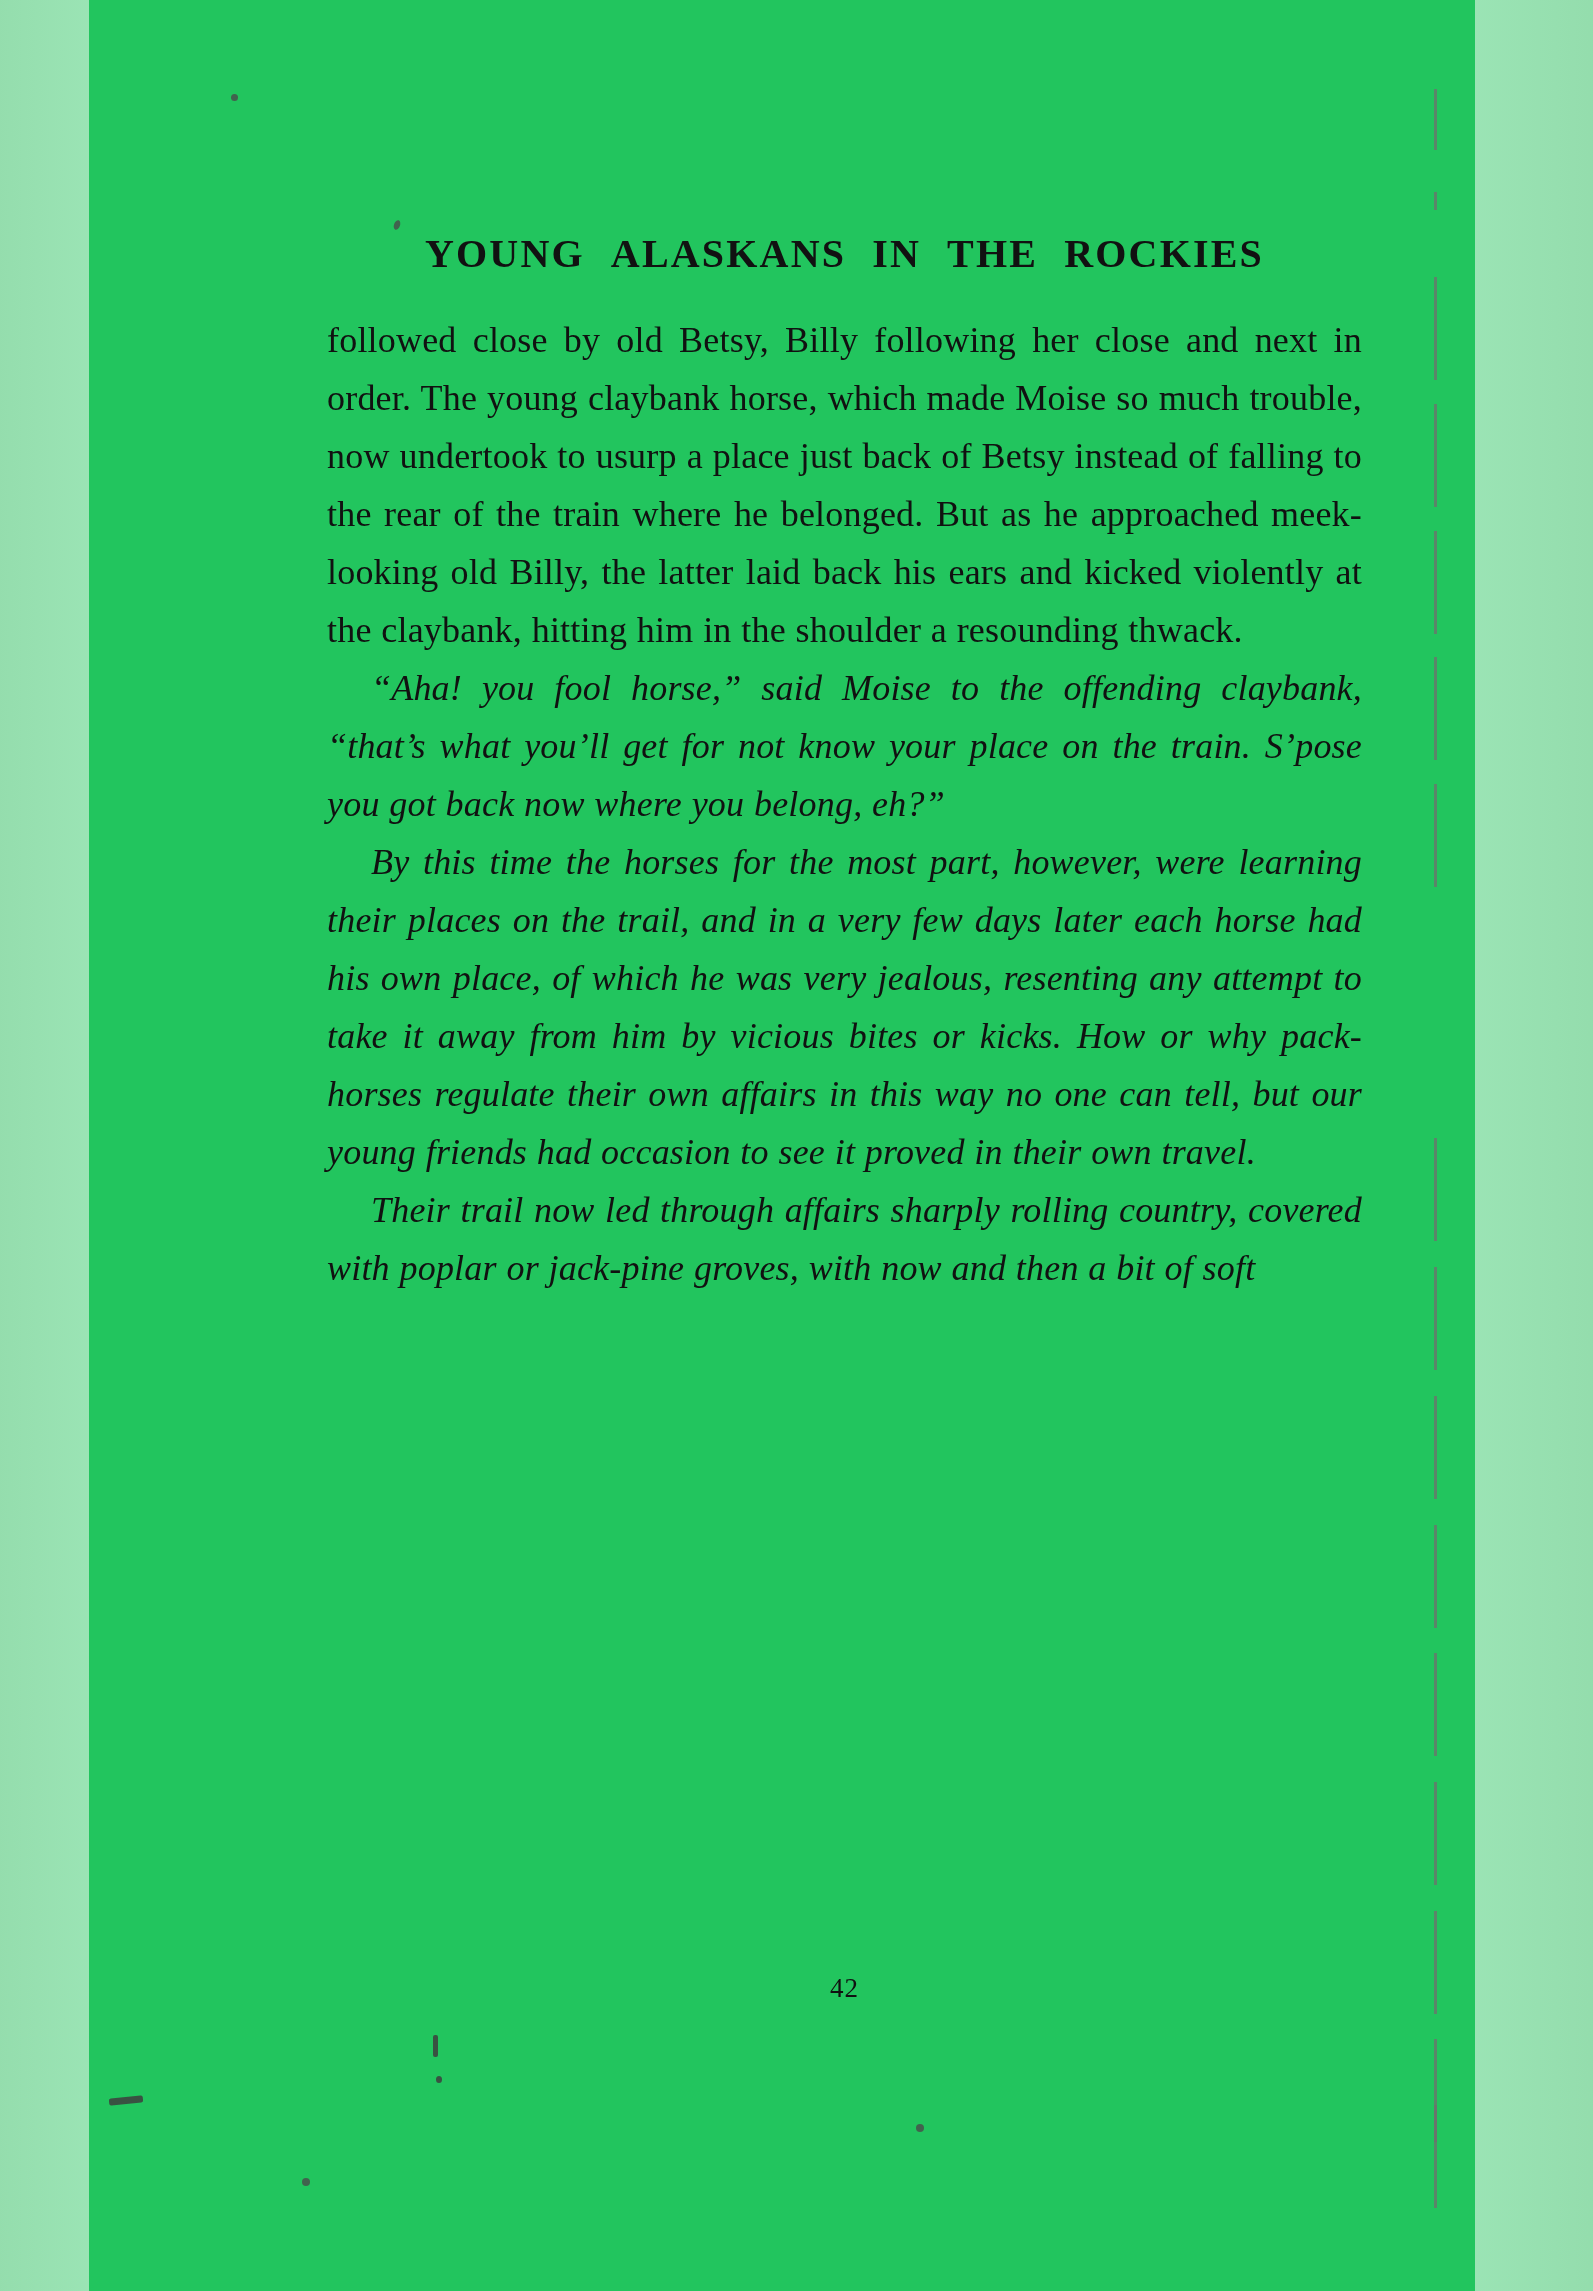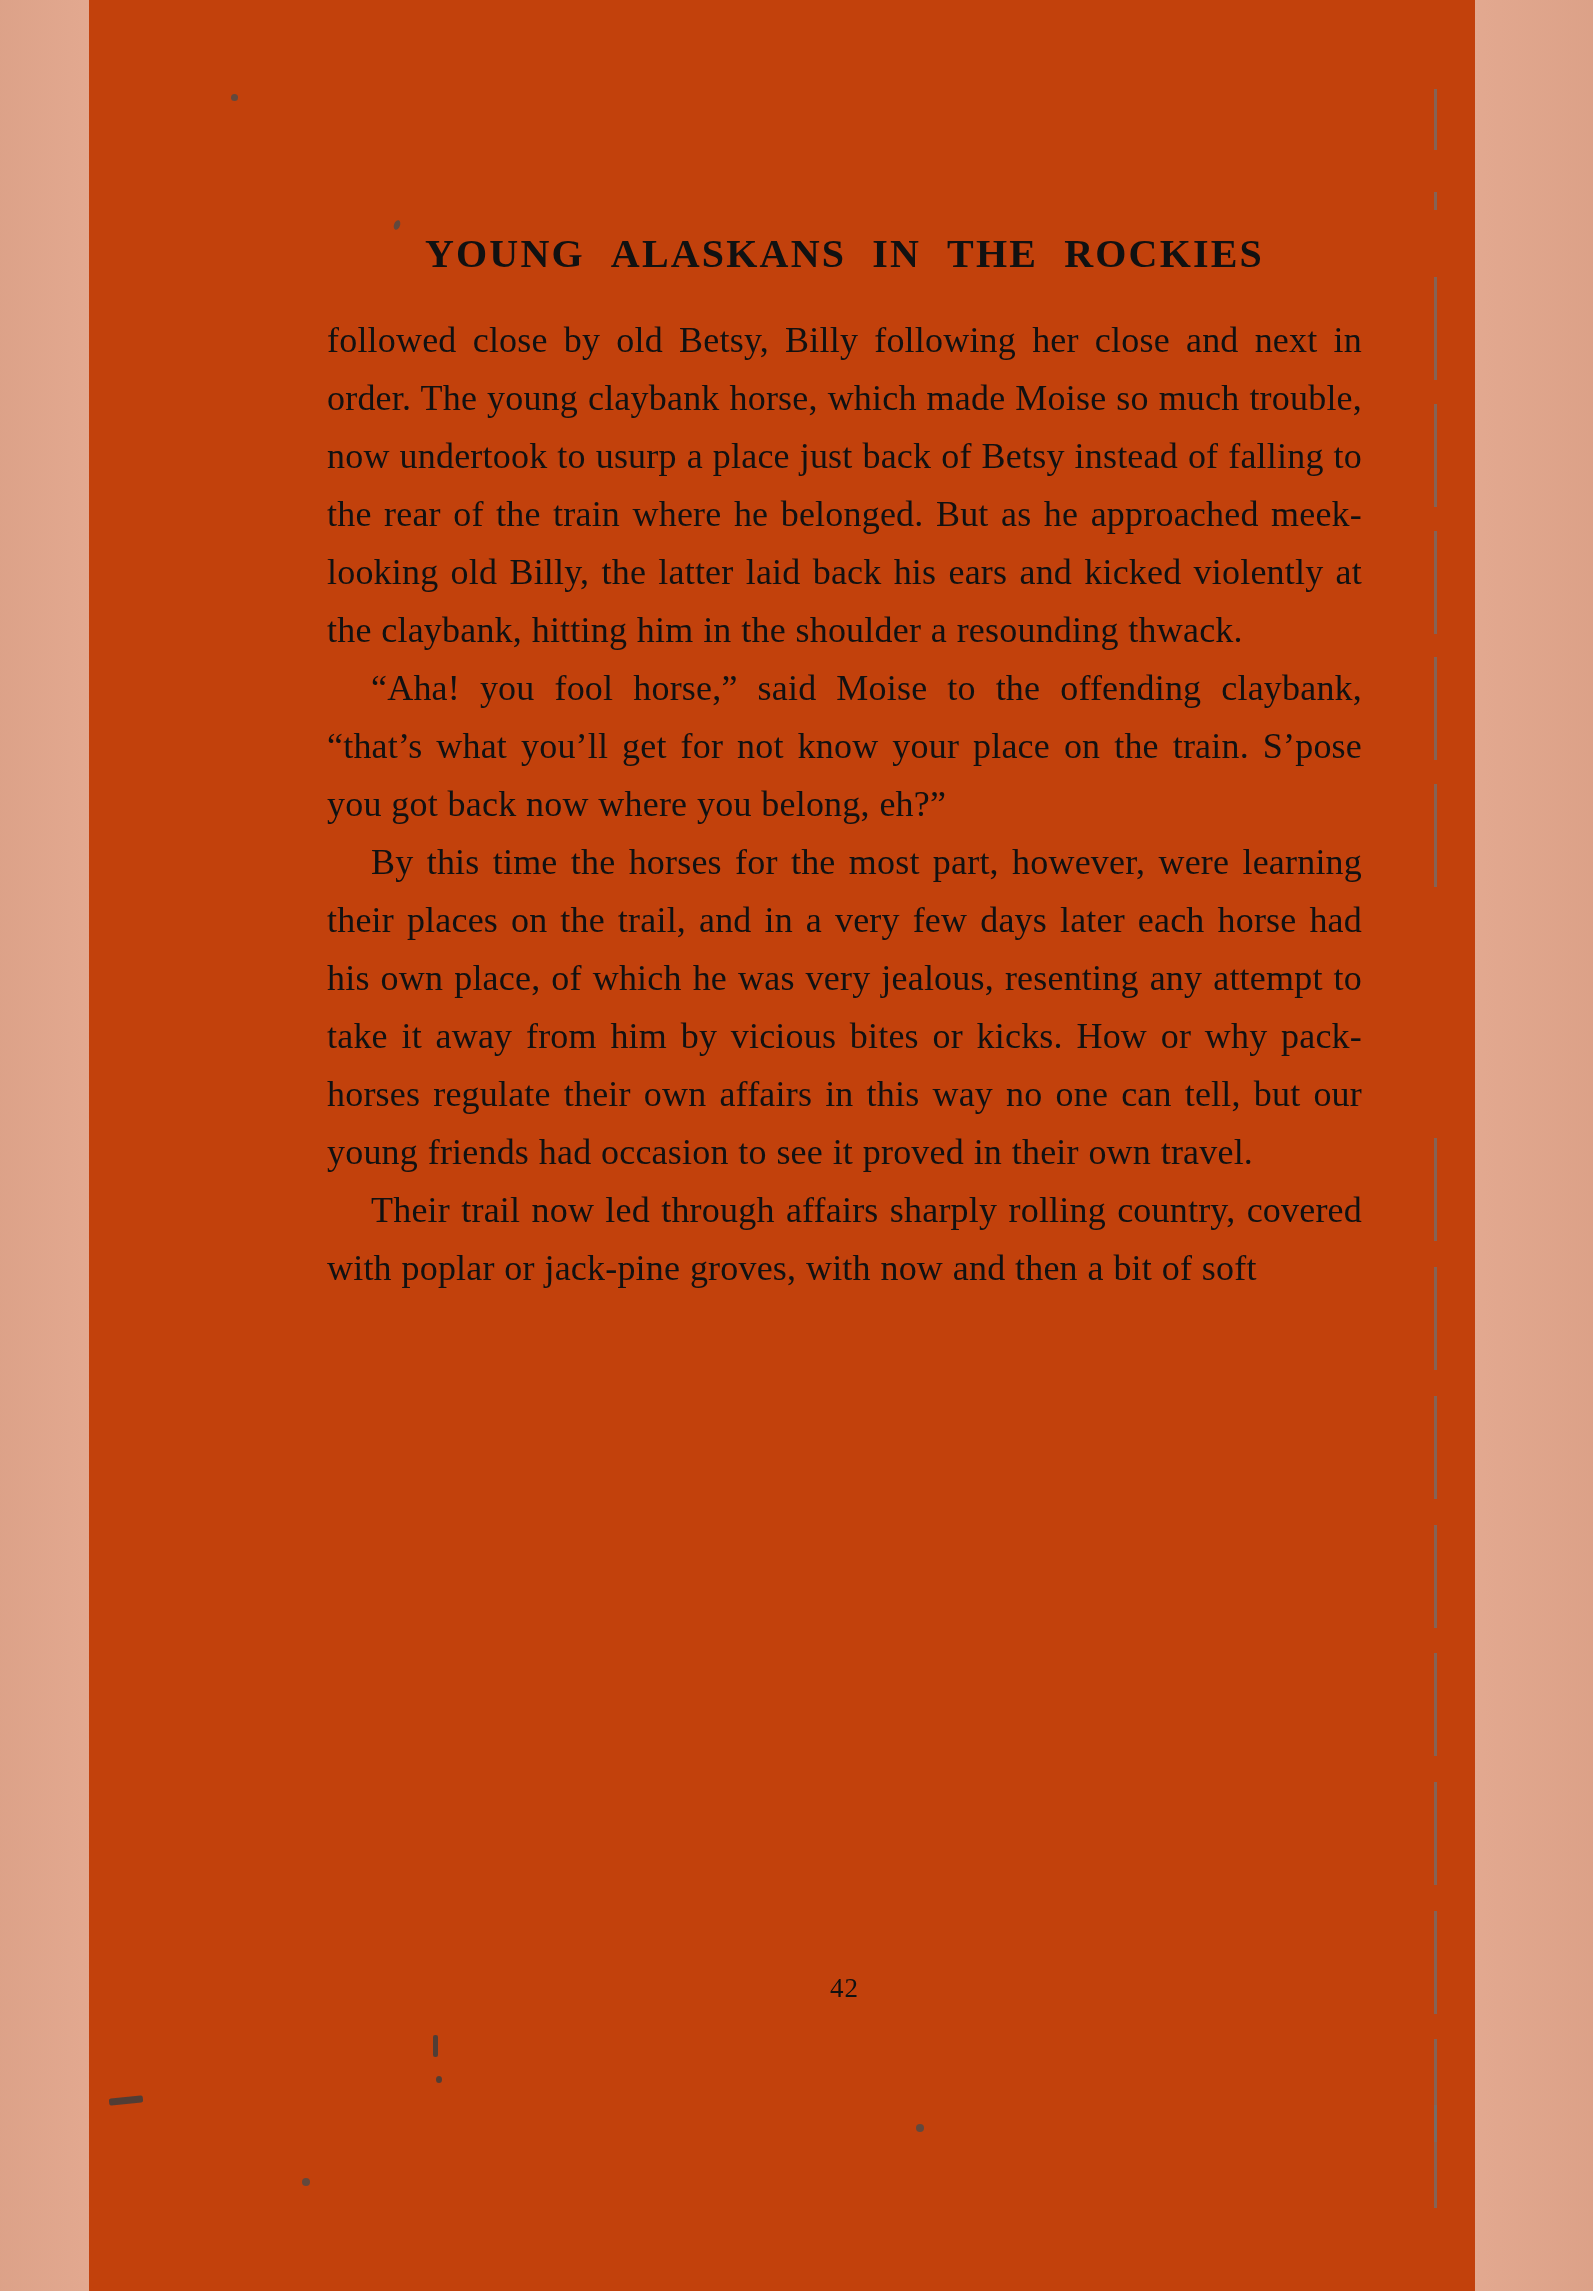--- a/index.html
+++ b/index.html
@@ -13,21 +13,21 @@
     position: relative;
     overflow: hidden;
     font-family: "Liberation Serif", serif;
     color: #111111;
   }
 
   
   .page {
     position: absolute;
     inset: 0;
-    background: #c2410c;
+    background: #22c55e;
   }
 
   
   .scan-edge-left {
     position: absolute;
     left: 0; top: 0;
     width: 89px; height: 100%;
     background: linear-gradient(to right, #f2f1ee 0%, #fdfdfb 100%);
     opacity: .55;
   }
@@ -78,20 +78,21 @@
     margin: 0;
     font-size: 36px;
     line-height: 58px;
     text-align: justify;
     text-justify: inter-word;
     letter-spacing: 0.2px;
     word-spacing: 0.5px;
   }
   p.para.indent {
     text-indent: 44px;
+    font-style: italic;
   }
   p.para:last-of-type {
     
   }
 
   .folio {
     position: absolute;
     left: 327px;
     top: 1973px;
     width: 1035px;

